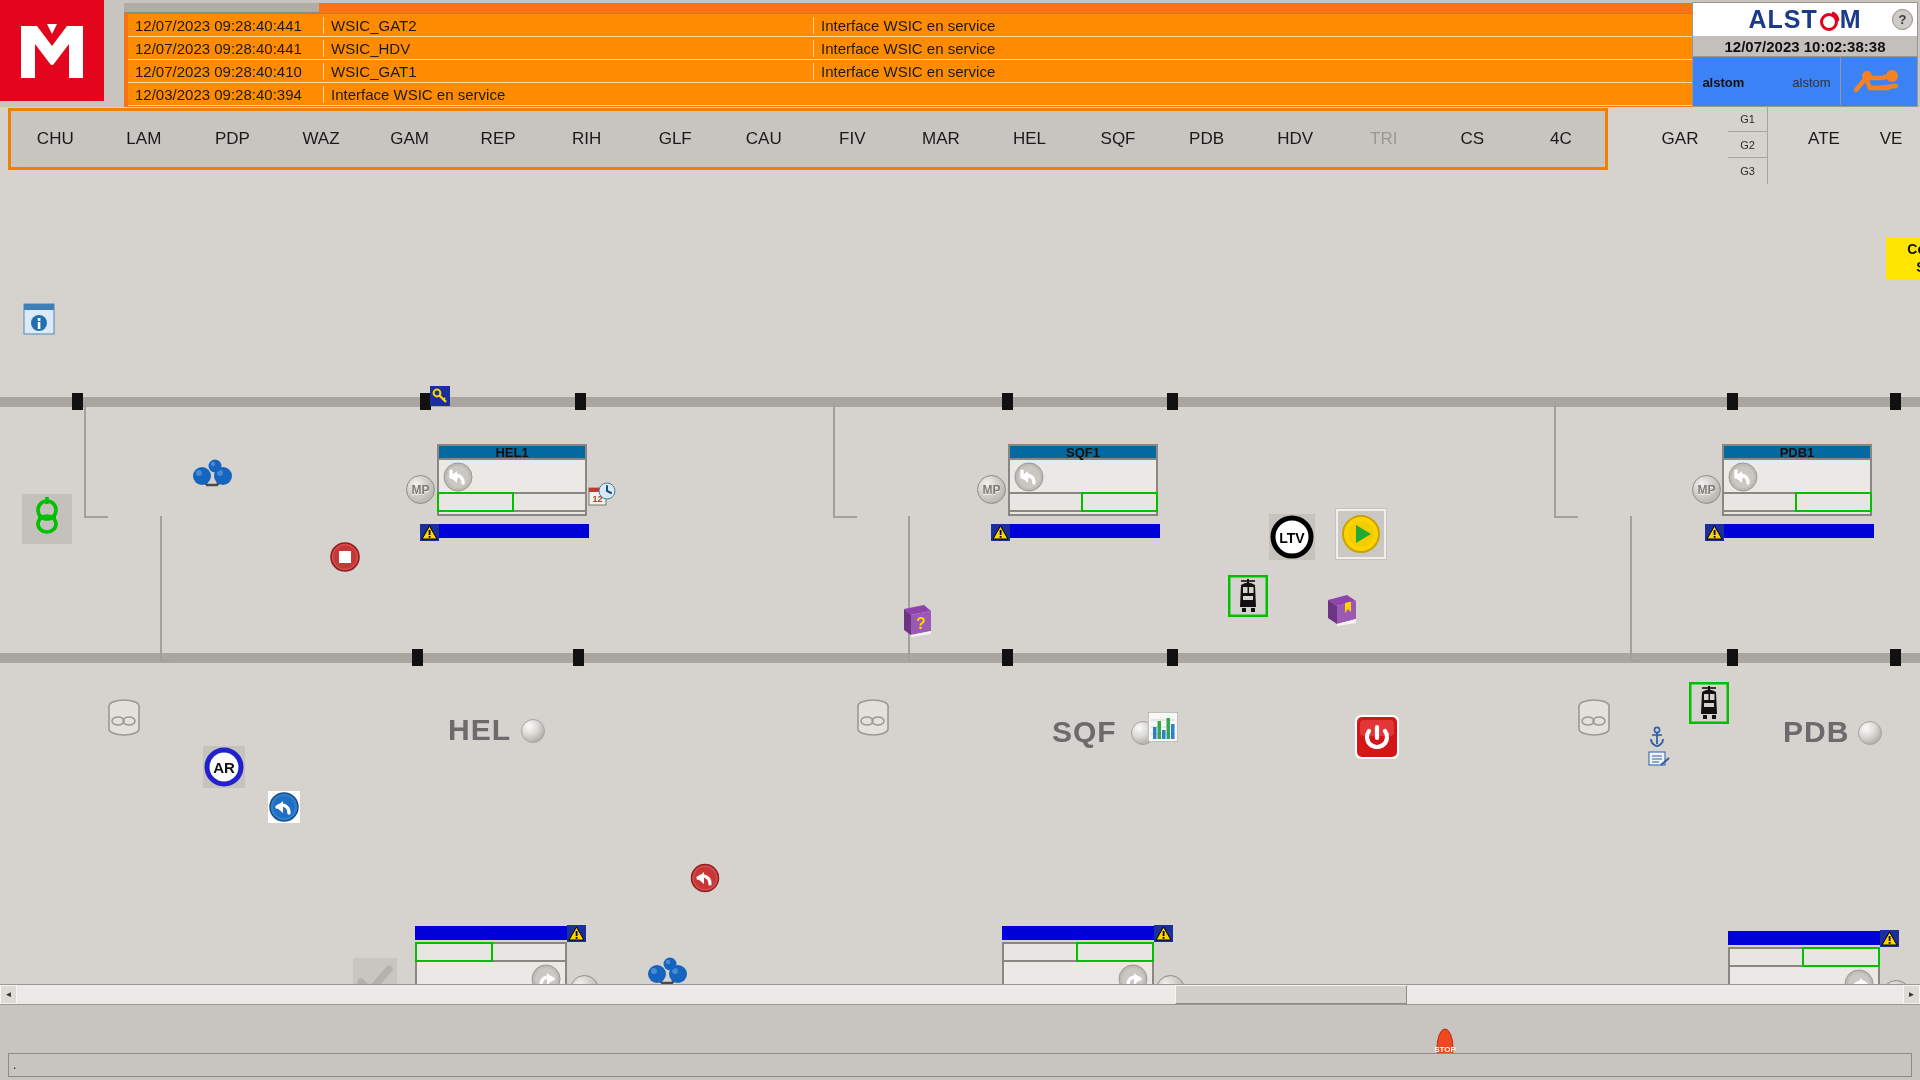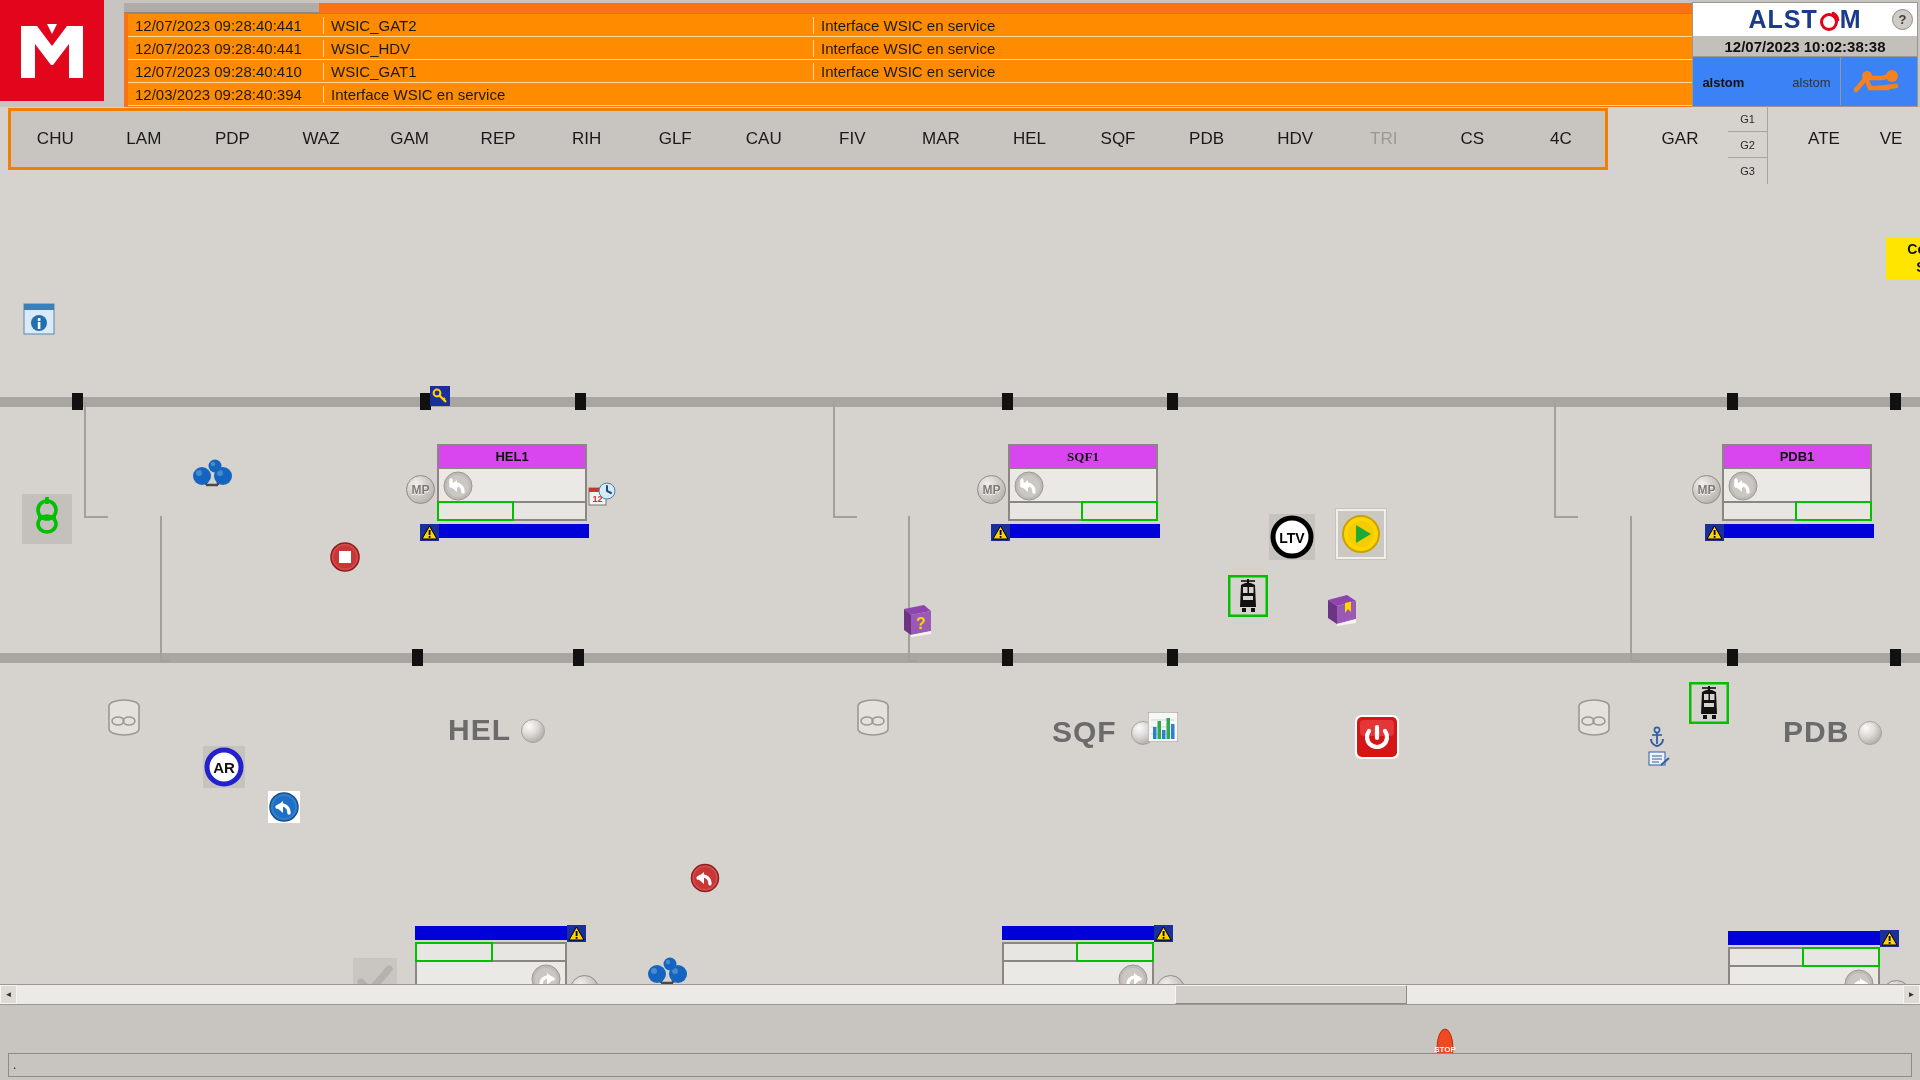--- a/index.html
+++ b/index.html
@@ -136,21 +136,21 @@
   .thin-line { position:absolute; background:#a3a09b; }
 
   
   .cyl { position:absolute; width:36px; height:38px; }
 
   
   .stn {
     position:absolute; border:2px solid #8a8782; background:#e8e6e2;
   }
   .stn-title {
-    height:23px; background:#d946ef; border-bottom:2px solid #8a8782;
+    height:14px; background:#0369a1; border-bottom:2px solid #8a8782;
     display:flex; align-items:center; justify-content:center;
     font-size:13px; font-weight:bold; color:#111;
   }
   .stn-body { position:relative; height:32px; background:#ebe9e5; }
   .stn-segs { display:flex; height:18px; border-top:2px solid #8a8782; }
   .stn-seg { flex:1; background:#e8e6e2; border:2px solid #8a8782; margin:-2px; }
   .stn-seg.active { border-color:#00c000; z-index:2; position:relative; }
   .stn-arrow {
     position:absolute; left:4px; top:2px; width:30px; height:30px;
   }
@@ -414,21 +414,21 @@
       <svg width="28" height="28" viewBox="0 0 28 28" class="glyph-svg">
         <rect x="1" y="6" width="17" height="17" fill="#f4f2ee" stroke="#7a7772"></rect>
         <rect x="1" y="6" width="17" height="4" fill="#c0392b"></rect>
         <text x="9.5" y="20" font-size="9" font-weight="bold" fill="#c0392b" text-anchor="middle" font-family="Liberation Sans">12</text>
         <circle cx="19" cy="9" r="8" fill="#d8e9f5" stroke="#4a7fa5"></circle>
         <path d="M19 4 L19 9 L23 11" fill="none" stroke="#1b4e78" stroke-width="2" stroke-linecap="round"></path>
       </svg>
     </div>
 
     <div class="mp-badge" style="left:977px; top:281px;">MP</div>
-    <div class="stn" style="left:1008px; top:250px; width:150px; height:72px;font-family:Liberation Serif, serif;">
+    <div class="stn" style="left:1008px; top:250px; width:150px; height:72px;">
       <div class="stn-title">SQF1</div>
       <div class="stn-body">
         <div class="stn-arrow">
           <svg width="30" height="30" viewBox="0 0 30 30" class="glyph-svg">
             <circle cx="15" cy="15" r="14" fill="#bfbcb7" stroke="#9b9894"></circle>
             <circle cx="15" cy="15" r="11" fill="#cbc8c3"></circle>
             <path d="M20 21 C20 13 12 11 8 15 L8 9 L8 15 L14 15" fill="none" stroke="#ffffff" stroke-width="3.4" stroke-linecap="round" stroke-linejoin="round"></path>
             <path d="M7 15 L14 9 L14 21 Z" fill="#ffffff"></path>
           </svg>
         </div>

